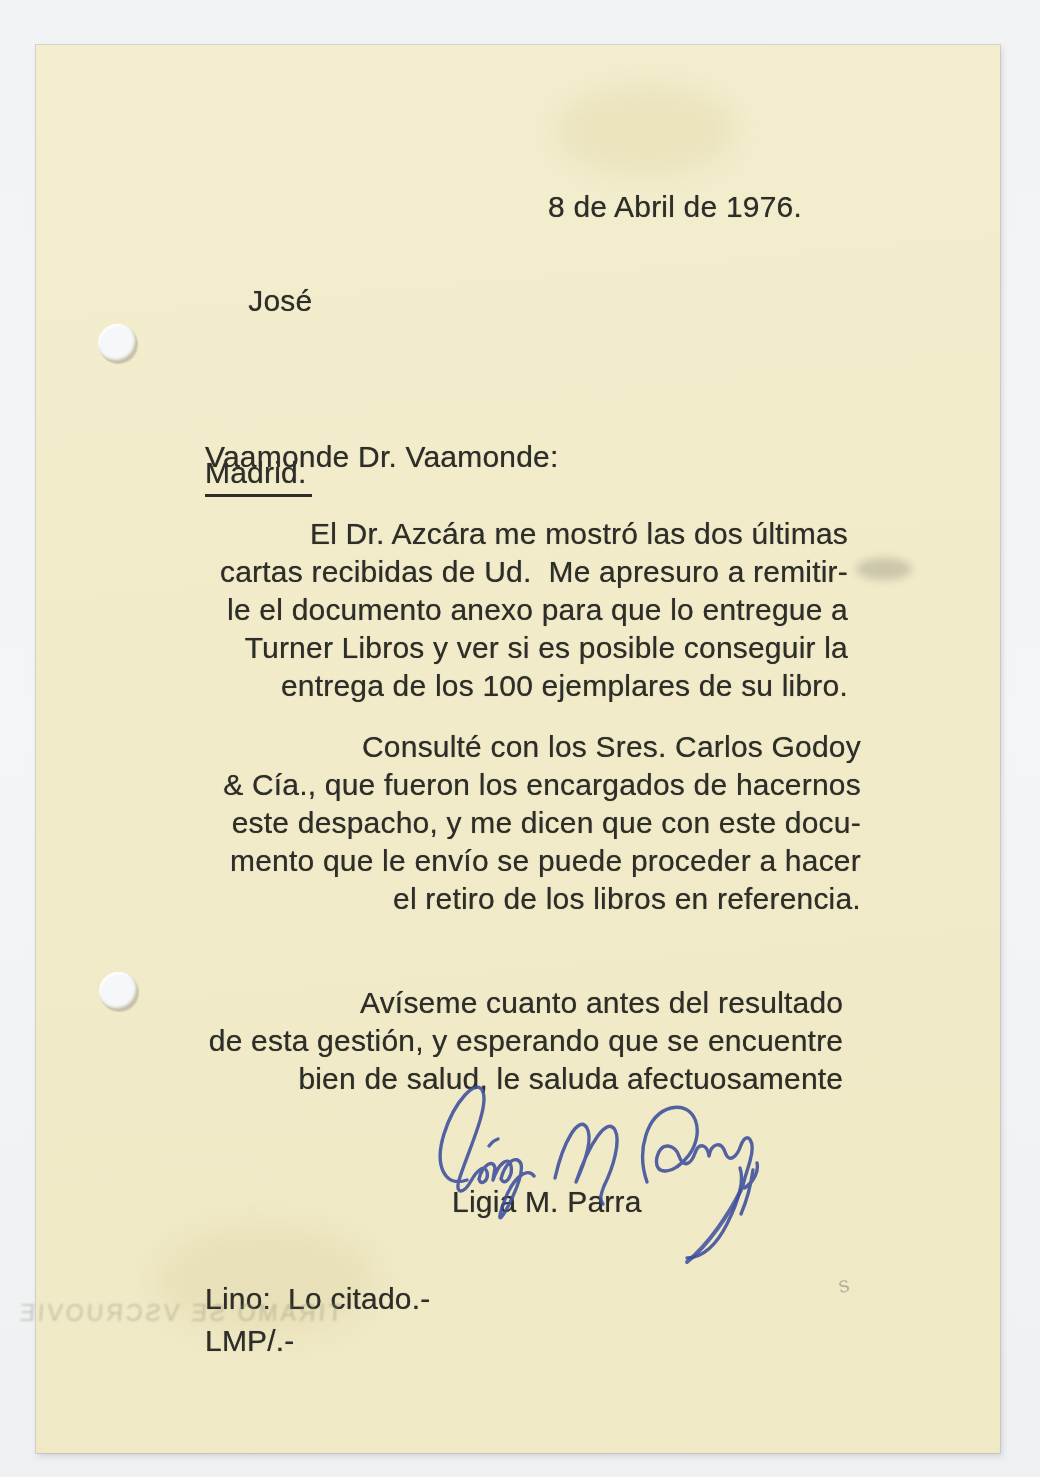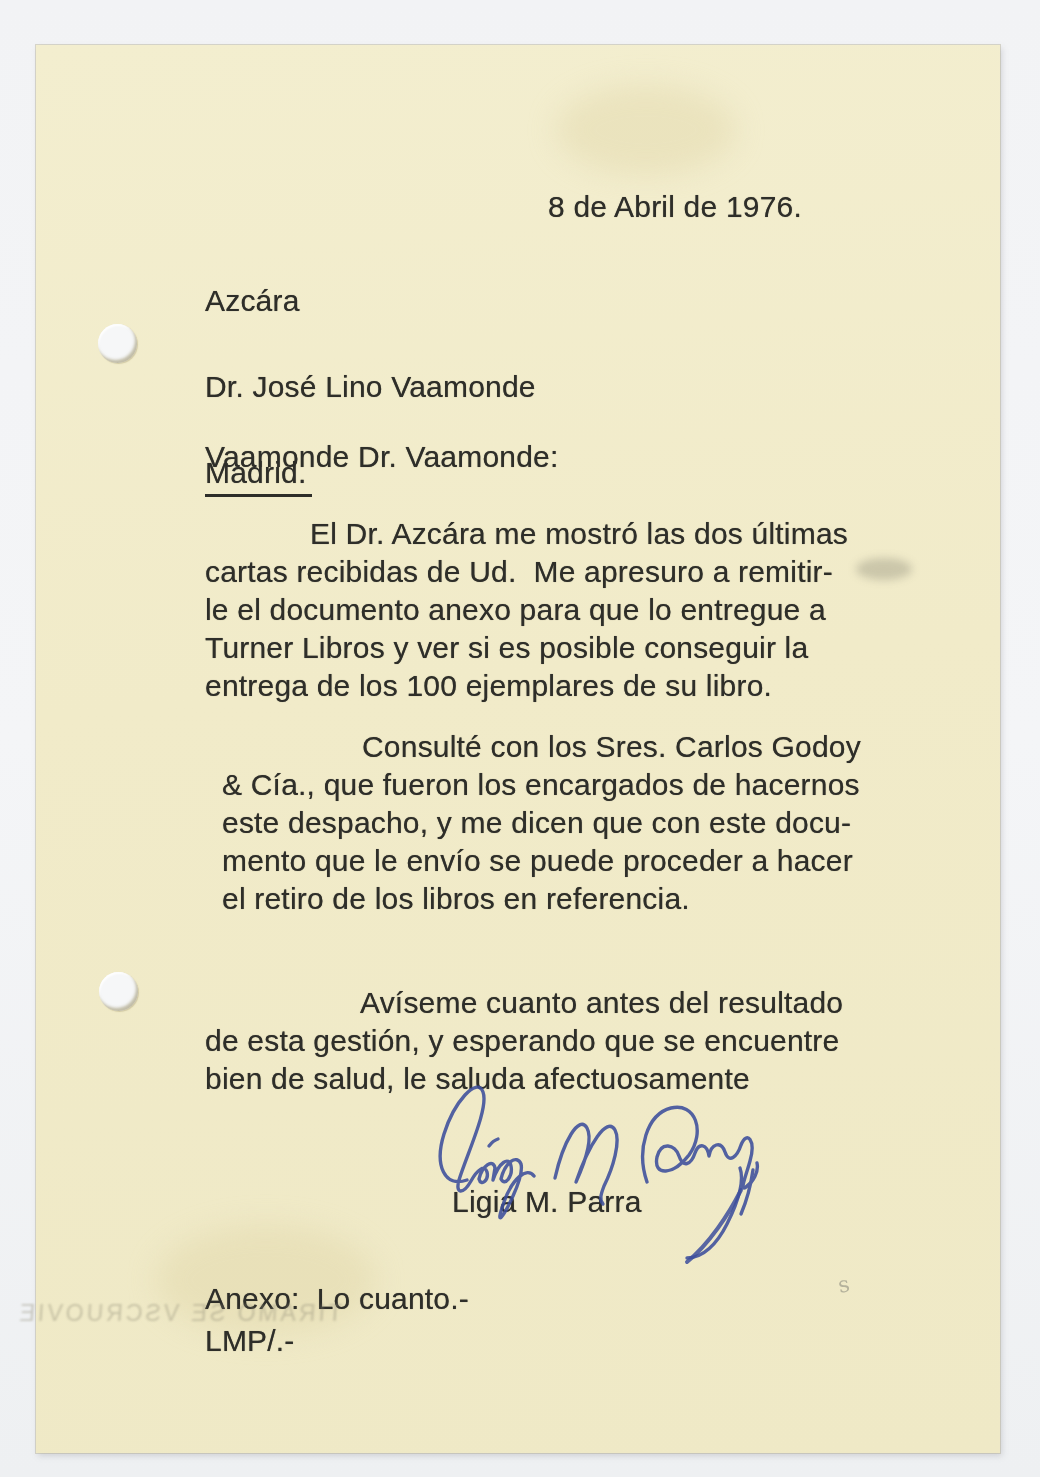--- a/index.html
+++ b/index.html
@@ -12,21 +12,21 @@
   }
   .paper{
     position:absolute;left:36px;top:45px;width:964px;height:1408px;
     background:linear-gradient(175deg,#f3eecf 0%,#f1ebc9 45%,#efe9c6 100%);
     box-shadow:0 0 0 1px rgba(180,175,150,.45), 2px 3px 6px rgba(120,120,130,.25);
   }
   .blotch{position:absolute;border-radius:50%;filter:blur(14px);background:rgba(220,208,160,.35);}
   .typed{
     position:absolute;white-space:pre;
     font-size:30px;line-height:38px;letter-spacing:.2px;
-    color:#2e2e29;text-shadow:0 0 .7px rgba(45,45,40,.75);
+    color:#2e2e29;text-shadow:0 0 .7px rgba(45,45,40,.75);text-align:right;
   }
   .addr{line-height:43px;}
   .para{line-height:38px;}
   .indent-1{text-indent:105px;}
   .indent-2{text-indent:140px;}
   .indent-3{text-indent:155px;}
   .underline-word{display:inline-block;border-bottom:3px solid #2e2e29;padding-bottom:0;padding-right:6px;}
   .hole{
     position:absolute;width:39px;height:39px;border-radius:50%;
     background:#f6f7f8;
@@ -59,22 +59,22 @@
   <div class="paper">
     <div class="blotch" style="left:520px;top:40px;width:180px;height:90px;"></div>
     <div class="blotch" style="left:120px;top:1180px;width:220px;height:110px;"></div>
   </div>
 
   <div class="hole hole-1"></div>
   <div class="hole hole-2"></div>
 
   <div class="typed" style="left:548px;top:188px;">8 de Abril de 1976.</div>
 
-  <div class="typed addr" style="left:205px;top:279px;"><span>Azcára</span><br>
-<span>Dr. José Lino Vaamonde</span><br>
+  <div class="typed addr" style="left:205px;top:279px;"><span>José</span><br>
+<br>
 <span class="underline-word">Madrid.</span></div>
 
   <div class="typed" style="left:205px;top:438px;">Vaamonde Dr. Vaamonde:</div>
 
   <div class="typed para indent-1" style="left:205px;top:515px;">El Dr. Azcára me mostró las dos últimas
 cartas recibidas de Ud.  Me apresuro a remitir-
 le el documento anexo para que lo entregue a
 Turner Libros y ver si es posible conseguir la
 entrega de los 100 ejemplares de su libro.</div>
 
@@ -99,20 +99,20 @@
       <path d="M 140 120 C 148 84 164 56 172 70 C 178 81 170 104 161 124 C 174 86 192 58 200 72 C 206 83 198 110 189 128 C 186 136 184 142 188 146"></path>
       <path d="M 232 124 C 221 92 232 56 256 50 C 280 44 291 73 274 97 C 259 117 238 119 242 99 C 246 83 260 86 264 98 C 268 110 276 107 280 95 C 284 84 292 86 294 98 C 296 86 306 82 310 94 C 314 106 322 99 326 87 C 332 72 341 82 335 103 C 331 118 324 134 331 129 C 338 124 344 114 342 105"></path>
       <path d="M 338 112 C 336 126 332 142 326 156"></path>
       <path d="M 325 110 C 330 124 322 146 312 166 C 302 186 288 200 272 200"></path>
     </g>
     <g fill="none" stroke="#3d4f9c" stroke-width="4" stroke-linecap="round" opacity="0.85">
       <path d="M 326 132 C 314 156 294 186 272 204"></path>
     </g>
   </svg>
 
-  <div class="typed" style="left:205px;top:1280px;">Anexo:  Lo cuanto.-</div>
+  <div class="typed" style="left:205px;top:1280px;">Lino:  Lo citado.-</div>
   <div class="typed" style="left:205px;top:1322px;">LMP/.-</div>
 
   <div class="ghost">TIRAMO SE VSCRUOVIE</div>
 
   <div class="pencil-mark">s</div>
 
 </div>
 
 </body></html>

